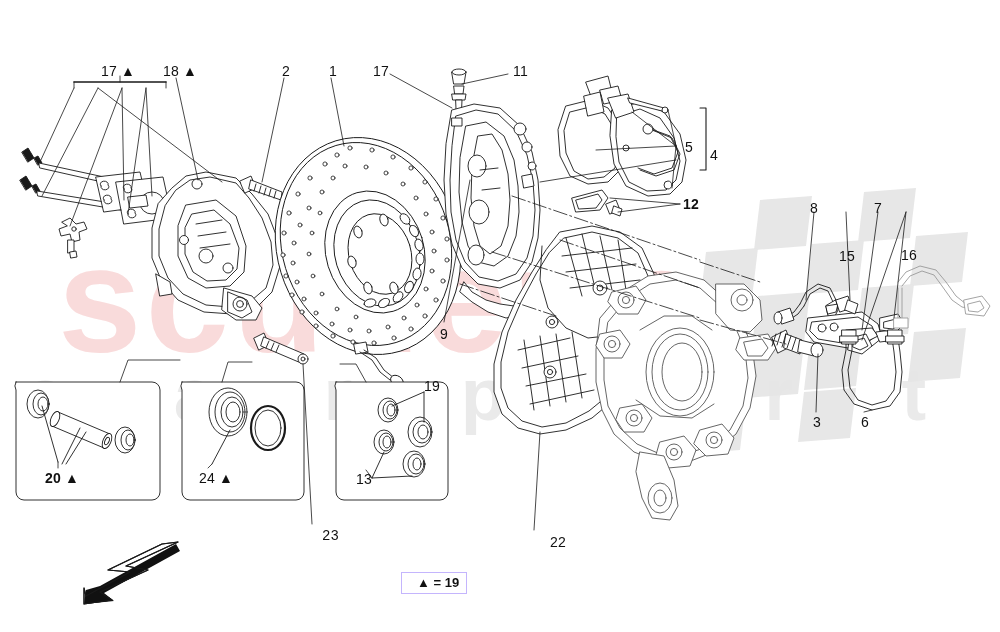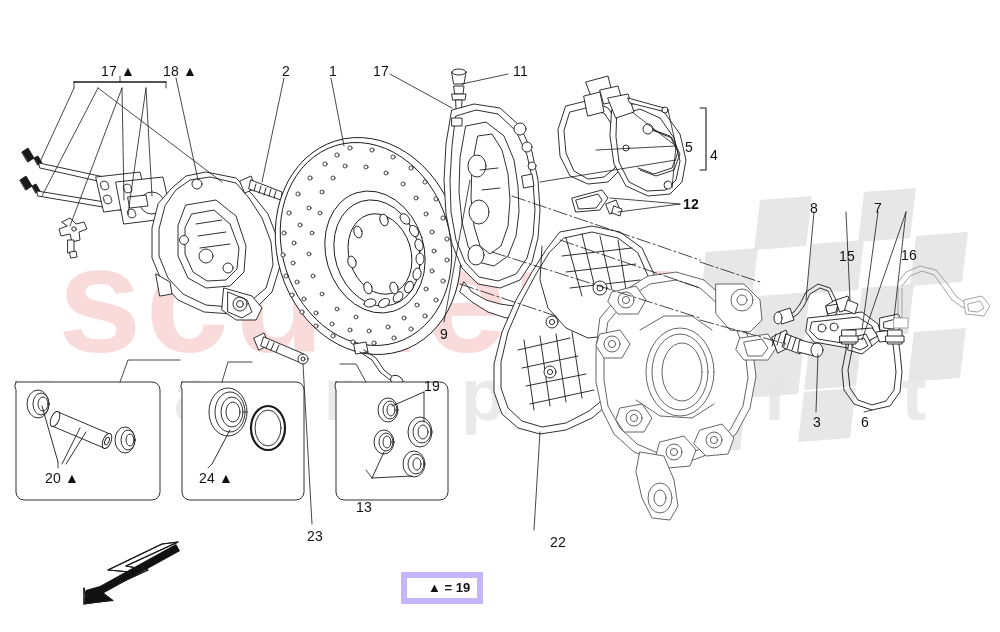--- a/index.html
+++ b/index.html
@@ -28,27 +28,27 @@
     position: absolute;
     font-family: "Liberation Sans", sans-serif;
     font-size: 14px;
     color: #111111;
     white-space: nowrap;
     line-height: 1;
     letter-spacing: 0.2px;
   }
   .legend-box {
     position: absolute;
-    border: 6px solid #c4b5fd;
+    border: 1px solid #c4b5fd;
     border-radius: 0;
     background: #ffffff;
     font-size: 13px;
     font-weight: bold;
     color: #111111;
-    padding: 3px 7px 4px 21px;
+    padding: 3px 7px 4px 15px;
     line-height: 1;
     white-space: nowrap;
   }
   .wm {
     position: absolute;
     pointer-events: none;
     user-select: none;
     white-space: nowrap;
     font-family: "Liberation Sans", sans-serif;
   }
@@ -665,23 +665,23 @@
   <div class="callout" style="left:513px; top:64px;">11</div>
   <div class="callout" style="left:685px; top:140px;">5</div>
   <div class="callout" style="left:710px; top:148px;">4</div>
   <div class="callout" style="left:683px; top:197px;font-weight:bold;">12</div>
   <div class="callout" style="left:810px; top:201px;">8</div>
   <div class="callout" style="left:839px; top:201px;margin-top:48px;">15</div>
   <div class="callout" style="left:874px; top:201px;">7</div>
   <div class="callout" style="left:901px; top:201px;margin-top:47px;">16</div>
   <div class="callout" style="left:440px; top:327px;">9</div>
   <div class="callout" style="left:424px; top:379px;">19</div>
-  <div class="callout" style="left:356px; top:500px;">13</div>
+  <div class="callout" style="left:356px; top:472px;">13</div>
   <div class="callout" style="left:813px; top:415px;">3</div>
   <div class="callout" style="left:861px; top:415px;">6</div>
-  <div class="callout" style="left:45px; top:471px;">20 ▲</div>
+  <div class="callout" style="left:45px; top:471px;font-weight:bold;">20 ▲</div>
   <div class="callout" style="left:199px; top:471px;">24 ▲</div>
   <div class="callout" style="left:527px; top:535px;margin-left:23px;">22</div>
-  <div class="callout" style="left:307px; top:529px;">23</div>
+  <div class="callout" style="left:322px; top:529px;font-family:Liberation Mono, monospace;">23</div>
 
   <div class="legend-box" style="left:401px; top:572px;">▲ = 19</div>
 
 </div>
 
 </body></html>

